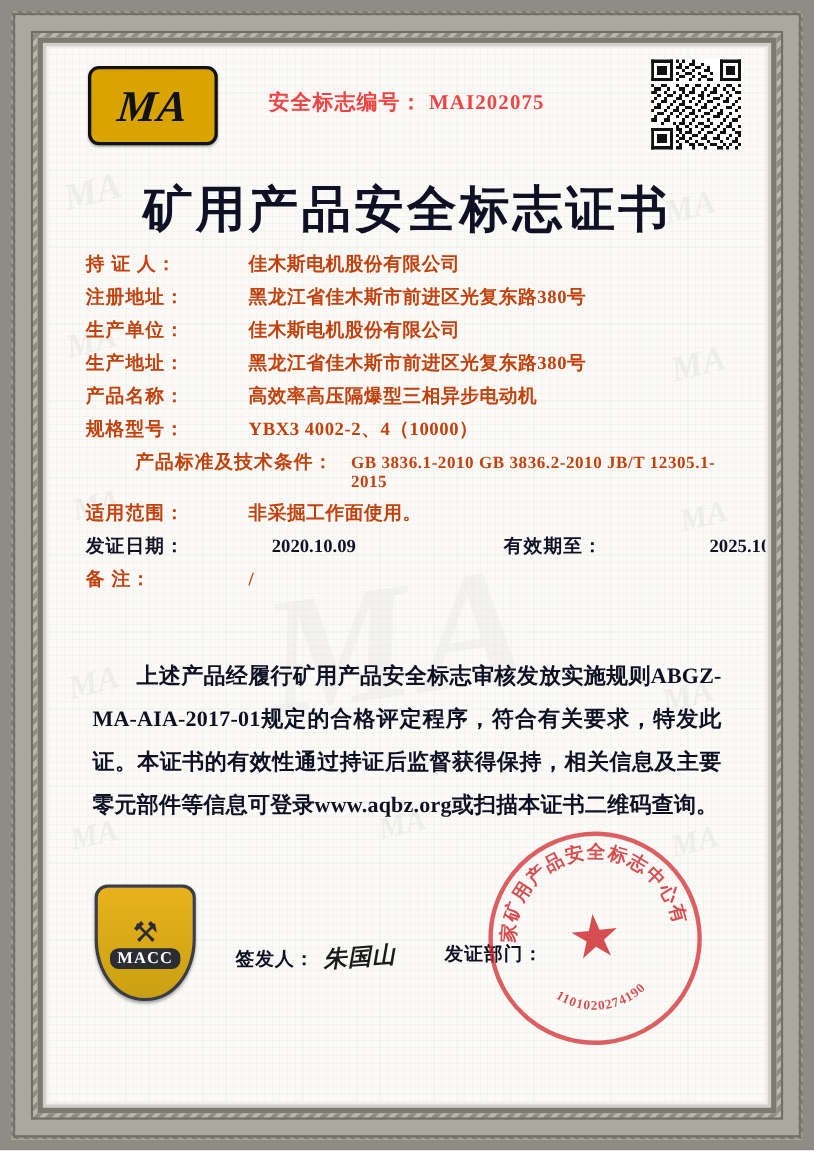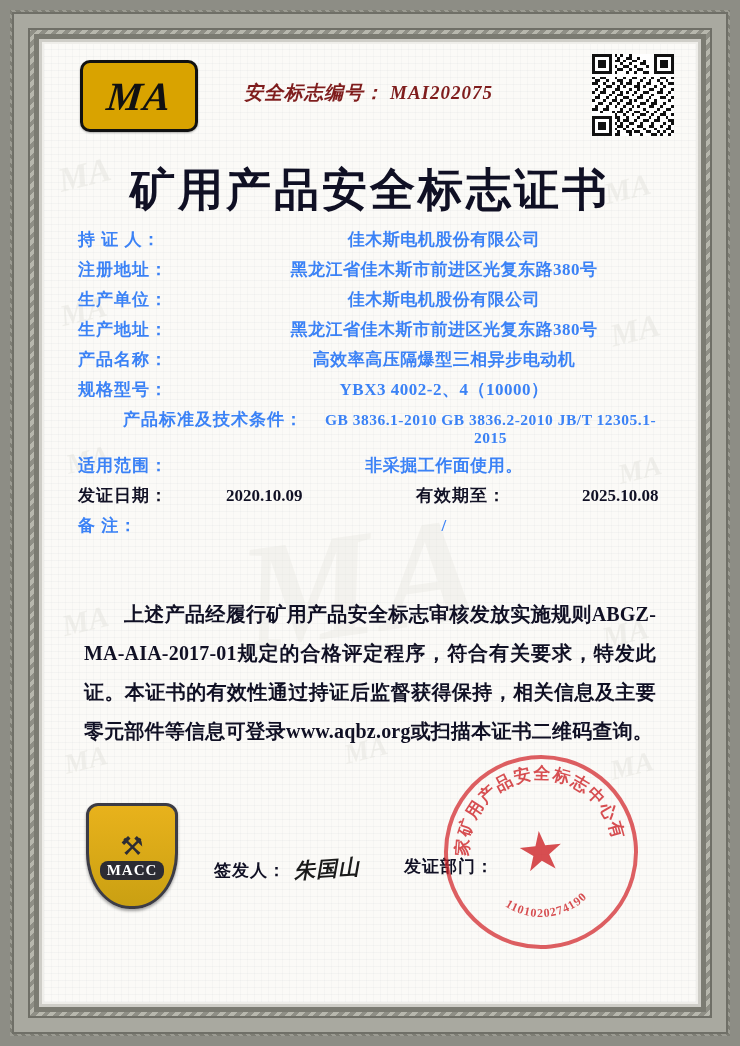--- a/index.html
+++ b/index.html
@@ -120,25 +120,24 @@
     font-size: 40px;
     color: #111;
     letter-spacing: 1px;
     transform: skewX(-6deg);
   }
   .cert-no {
     position: absolute;
     left: 200px;
     top: 36px;
     font-size: 19px;
-    color: #7f1d1d;
+    color: #ef4444;
     font-weight: bold;
     letter-spacing: 1px;
     white-space: nowrap;
-    font-style: italic;
   }
   .cert-no .value {
     font-family: "Liberation Serif", serif;
     font-weight: bold;
     margin-left: 6px;
   }
   .qr {
     position: absolute;
     right: 22px;
     top: 10px;
@@ -163,51 +162,51 @@
   
   .fields {
     position: relative;
     padding: 0 34px 0 34px;
   }
   .row {
     display: flex;
     align-items: baseline;
     margin-bottom: 7px;
     font-size: 17px;
-    color: #3b82f6;
+    color: #c2410c;
     font-weight: bold;
     font-family: "Liberation Serif", serif;
   }
   .row .label {
     width: 148px;
     flex: 0 0 148px;
     letter-spacing: 1px;
     white-space: nowrap;
   }
   .row .label.wide {
     width: 196px;
     flex: 0 0 196px;
     margin-left: 45px;
   }
   .row .value {
     flex: 1;
     letter-spacing: 0.5px;
-    text-align: center;
   }
   .row .value.small {
     font-size: 15.5px;
   }
   .row-split {
     display: flex;
     align-items: baseline;
     margin-bottom: 7px;
     font-size: 17px;
     font-weight: bold;
     font-family: "Liberation Serif", serif;
     color: #111125;
+    gap: 21px;
   }
   .row-split .label { width: 148px; flex: 0 0 148px; letter-spacing: 1px; }
   .row-split .value { width: 190px; flex: 0 0 190px; }
   .row-split .label2 { width: 130px; flex: 0 0 130px; letter-spacing: 1px; }
   .row-split .value2 { flex: 1; margin-left: 36px; }
 
   
   .statement {
     position: relative;
     margin: 58px 40px 0 40px;

